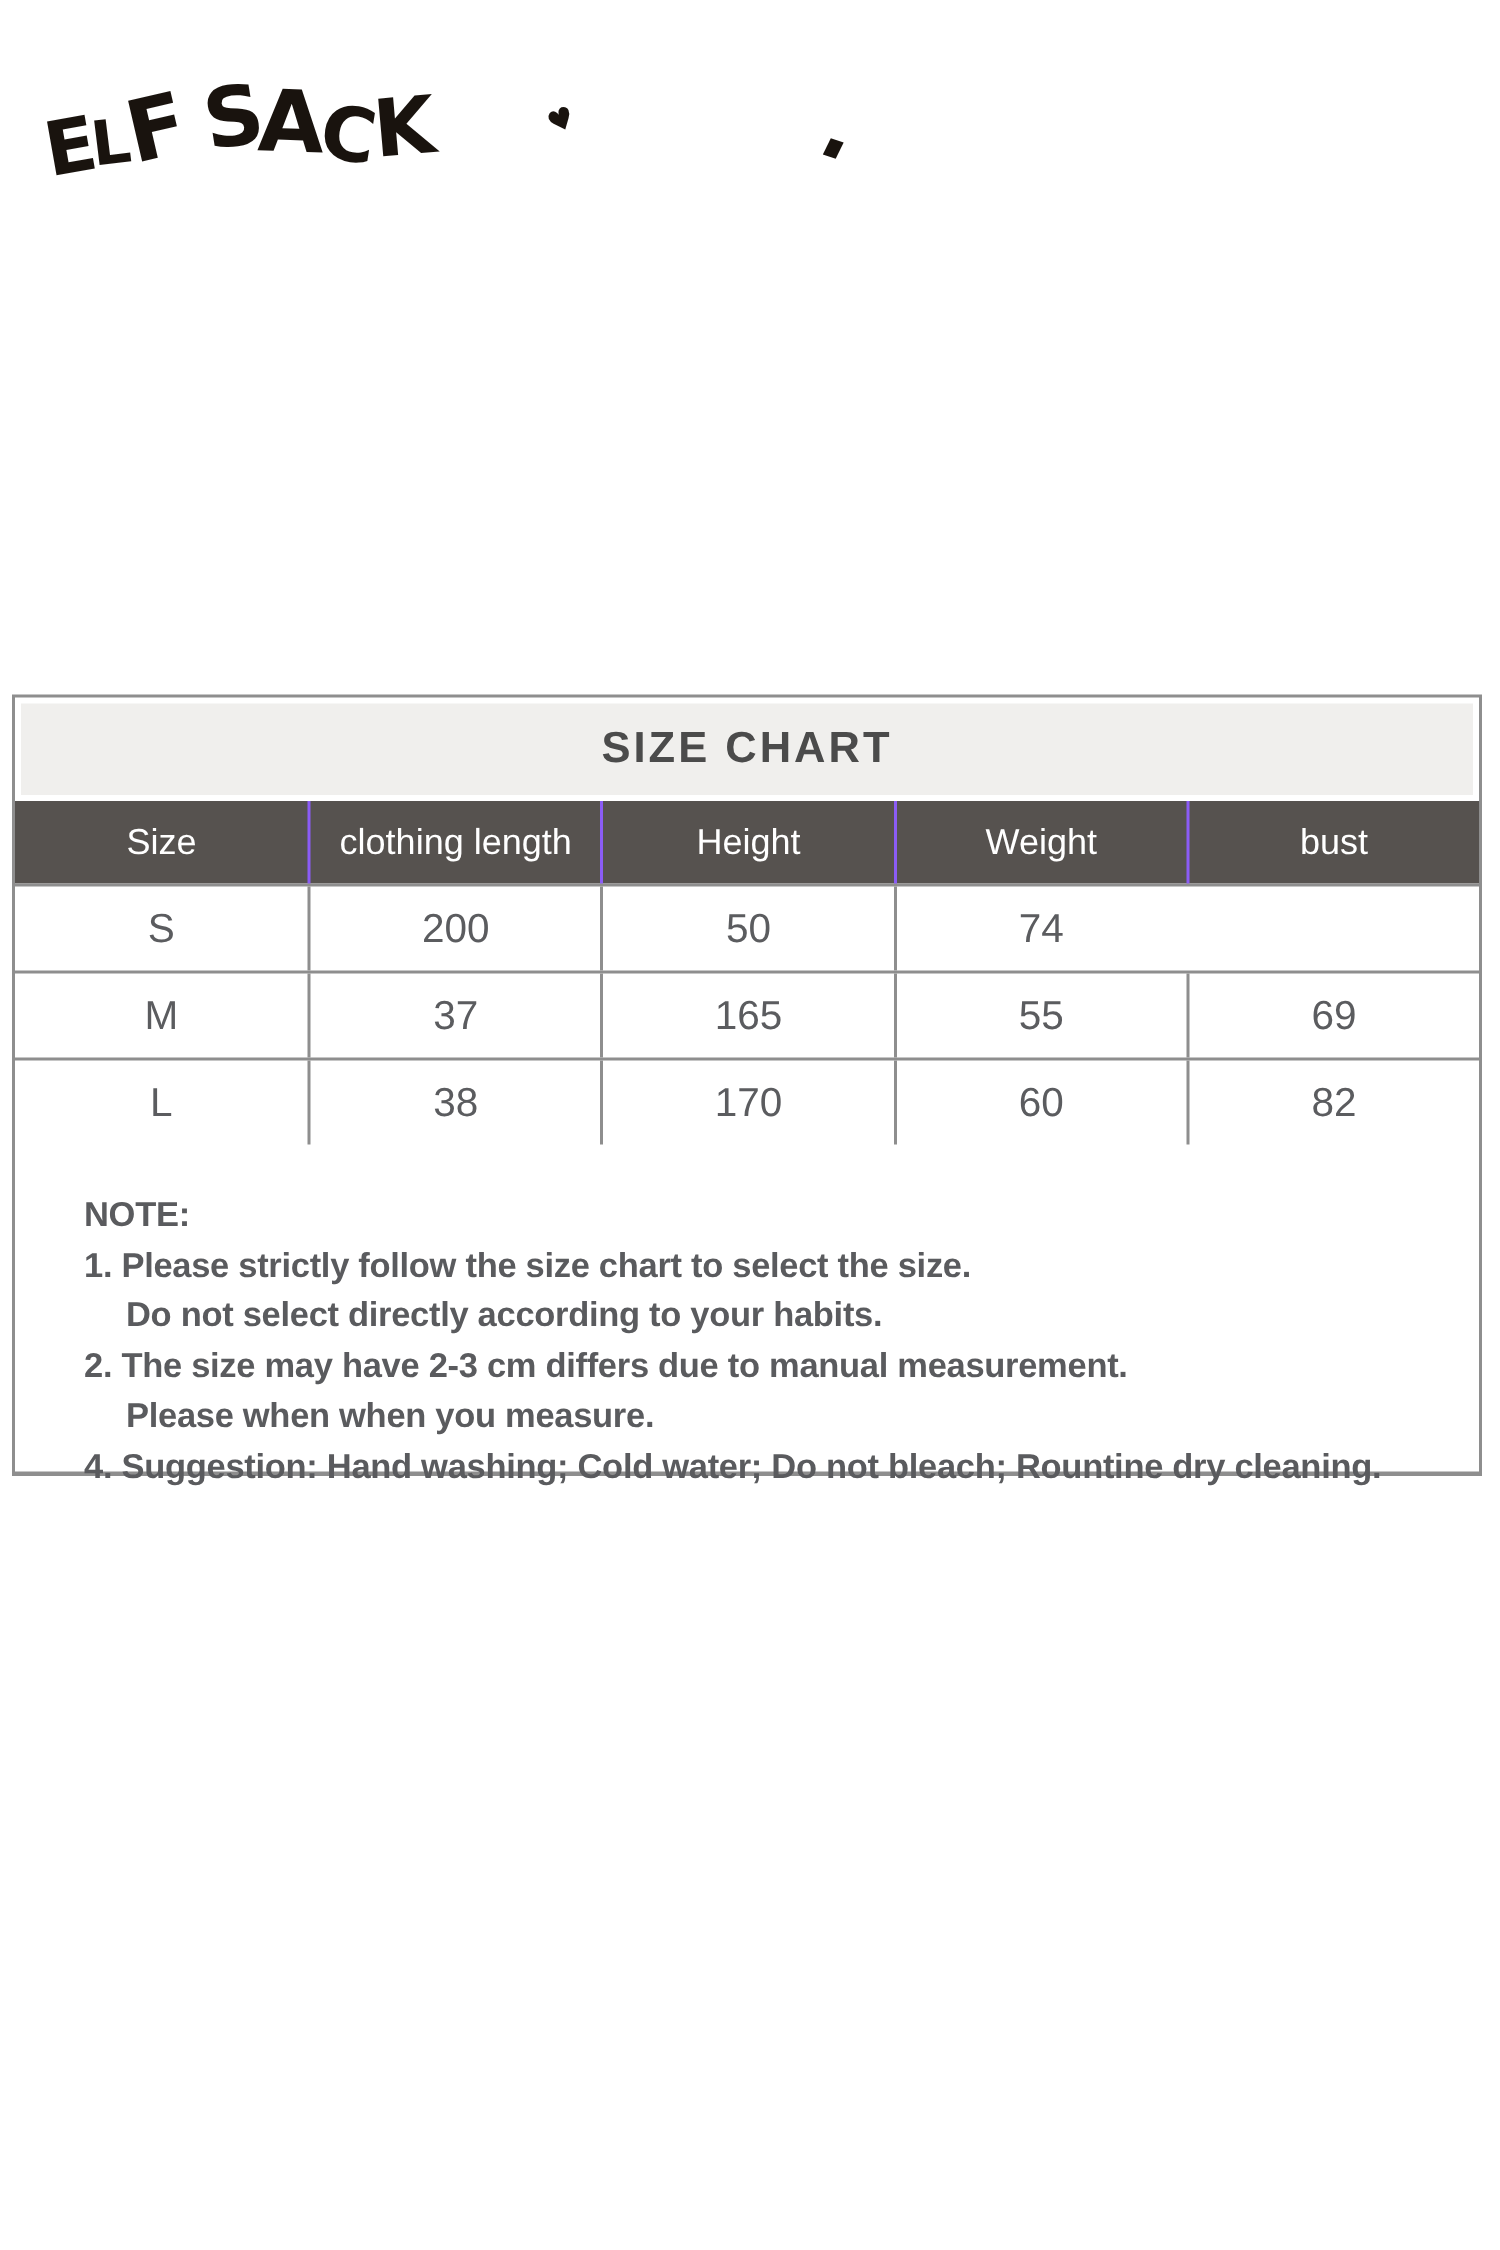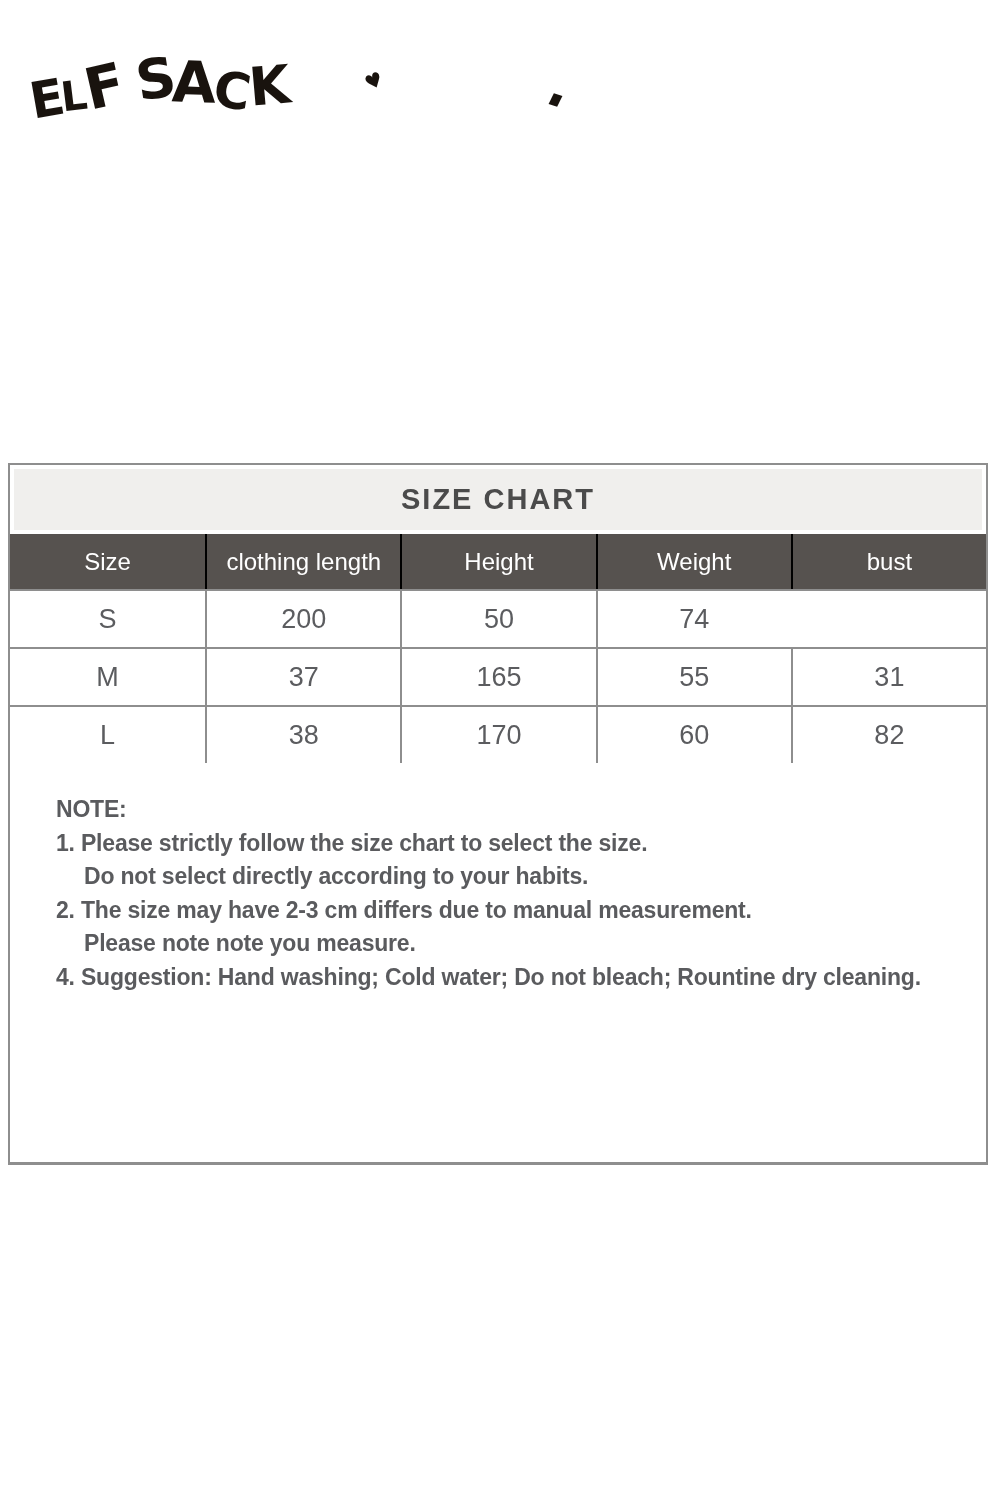--- a/index.html
+++ b/index.html
@@ -30,37 +30,37 @@
     position:absolute;left:70px;top:-2px;font-size:20px;
     transform:rotate(-24deg);color:#19130e;
   }
   .logo-accent-dot{
     position:absolute;left:232px;top:16px;width:9px;height:12px;
     background:#19130e;transform:rotate(18deg) skewX(-8deg);
   }
 
   
   .size-chart{
-    position:absolute;left:8px;top:463px;width:980px;height:702px;
+    position:absolute;left:8px;top:463px;width:980px;height:521px;
     border:2px solid #8e8e8e;border-bottom-width:3px;
     background:#ffffff;box-sizing:border-box;
   }
   .title-band{
     height:61px;margin:4px 4px 0 4px;background:#f0efed;
     display:flex;align-items:center;justify-content:center;
     font-size:29px;font-weight:bold;letter-spacing:2px;color:#4b4b4b;
   }
   .grid-header{
     display:grid;grid-template-columns:repeat(5,1fr);
     height:55px;margin-top:4px;background:#56524f;color:#ffffff;
     font-size:24px;
   }
   .grid-header .cell{
     display:flex;align-items:center;justify-content:center;
-    border-left:2px solid #000000;
+    border-left:2px solid #8b5cf6;
   }
   .grid-header .cell:first-child{border-left:none;}
   .grid-row{
     display:grid;grid-template-columns:repeat(5,1fr);
     height:56px;border-top:2px solid #8e8e8e;
     color:#5b5c5f;font-size:27px;
   }
   .grid-row .cell{
     display:flex;align-items:center;justify-content:center;
     border-left:2px solid #8e8e8e;
@@ -102,33 +102,33 @@
     <div class="cell">200</div>
     <div class="cell">50</div>
     <div class="cell">74</div>
   </div>
 
   <div class="grid-row">
     <div class="cell">M</div>
     <div class="cell">37</div>
     <div class="cell">165</div>
     <div class="cell">55</div>
-    <div class="cell">31</div>
+    <div class="cell">69</div>
   </div>
 
   <div class="grid-row">
     <div class="cell">L</div>
     <div class="cell">38</div>
     <div class="cell">170</div>
     <div class="cell">60</div>
     <div class="cell">82</div>
   </div>
 
   <div class="notes">
     <div class="note-line">NOTE:</div>
     <div class="note-line">1. Please strictly follow the size chart to select the size.</div>
     <div class="note-line indent">Do not select directly according to your habits.</div>
     <div class="note-line">2. The size may have 2-3 cm differs due to manual measurement.</div>
-    <div class="note-line indent">Please note note you measure.</div>
+    <div class="note-line indent">Please when when you measure.</div>
     <div class="note-line">4. Suggestion: Hand washing; Cold water; Do not bleach; Rountine dry cleaning.</div>
   </div>
 
 </div>
 
 </body></html>

